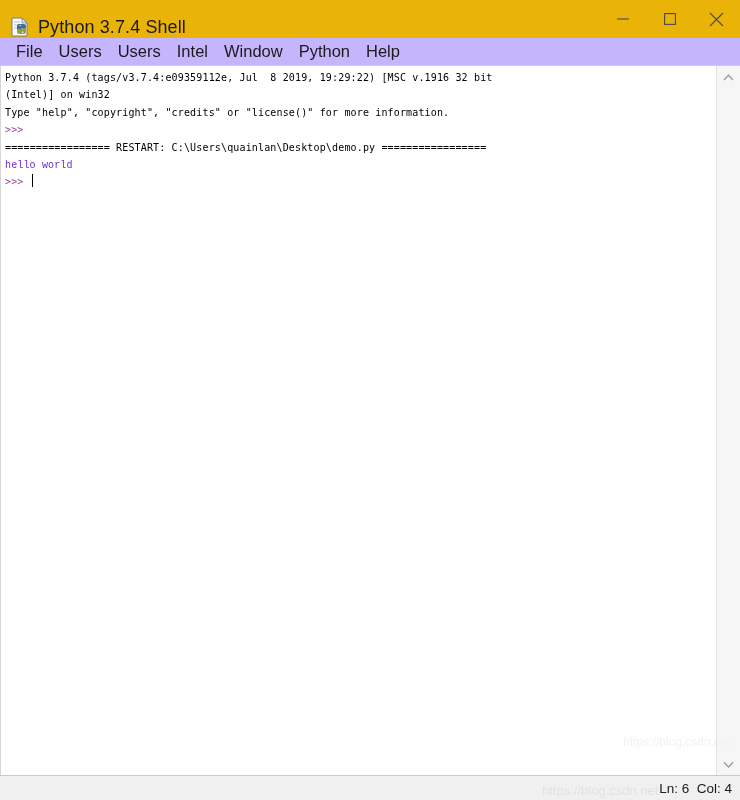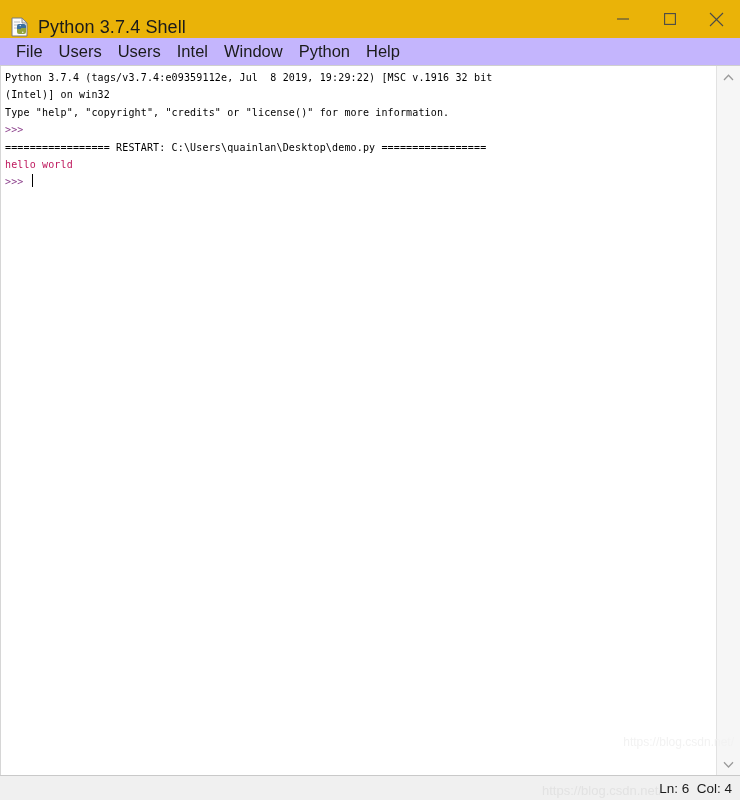--- a/index.html
+++ b/index.html
@@ -104,21 +104,21 @@
   .console {
     font-family: "DejaVu Sans Mono", "Liberation Mono", monospace;
     font-size: 10px;
     line-height: 17.4px;
     color: #000000;
     white-space: pre;
     letter-spacing: 0.15px;
   }
   .ln { display: block; height: 17.4px; }
   .prompt { color: #8b3f8b; }
-  .outblue { color: #be185d; }
+  .outblue { color: #6d28d9; font-family: Liberation Mono, monospace; }
   .caret {
     display: inline-block;
     width: 1px;
     height: 13px;
     background: #000;
     vertical-align: -2px;
     margin-left: 2px;
   }
 
   

